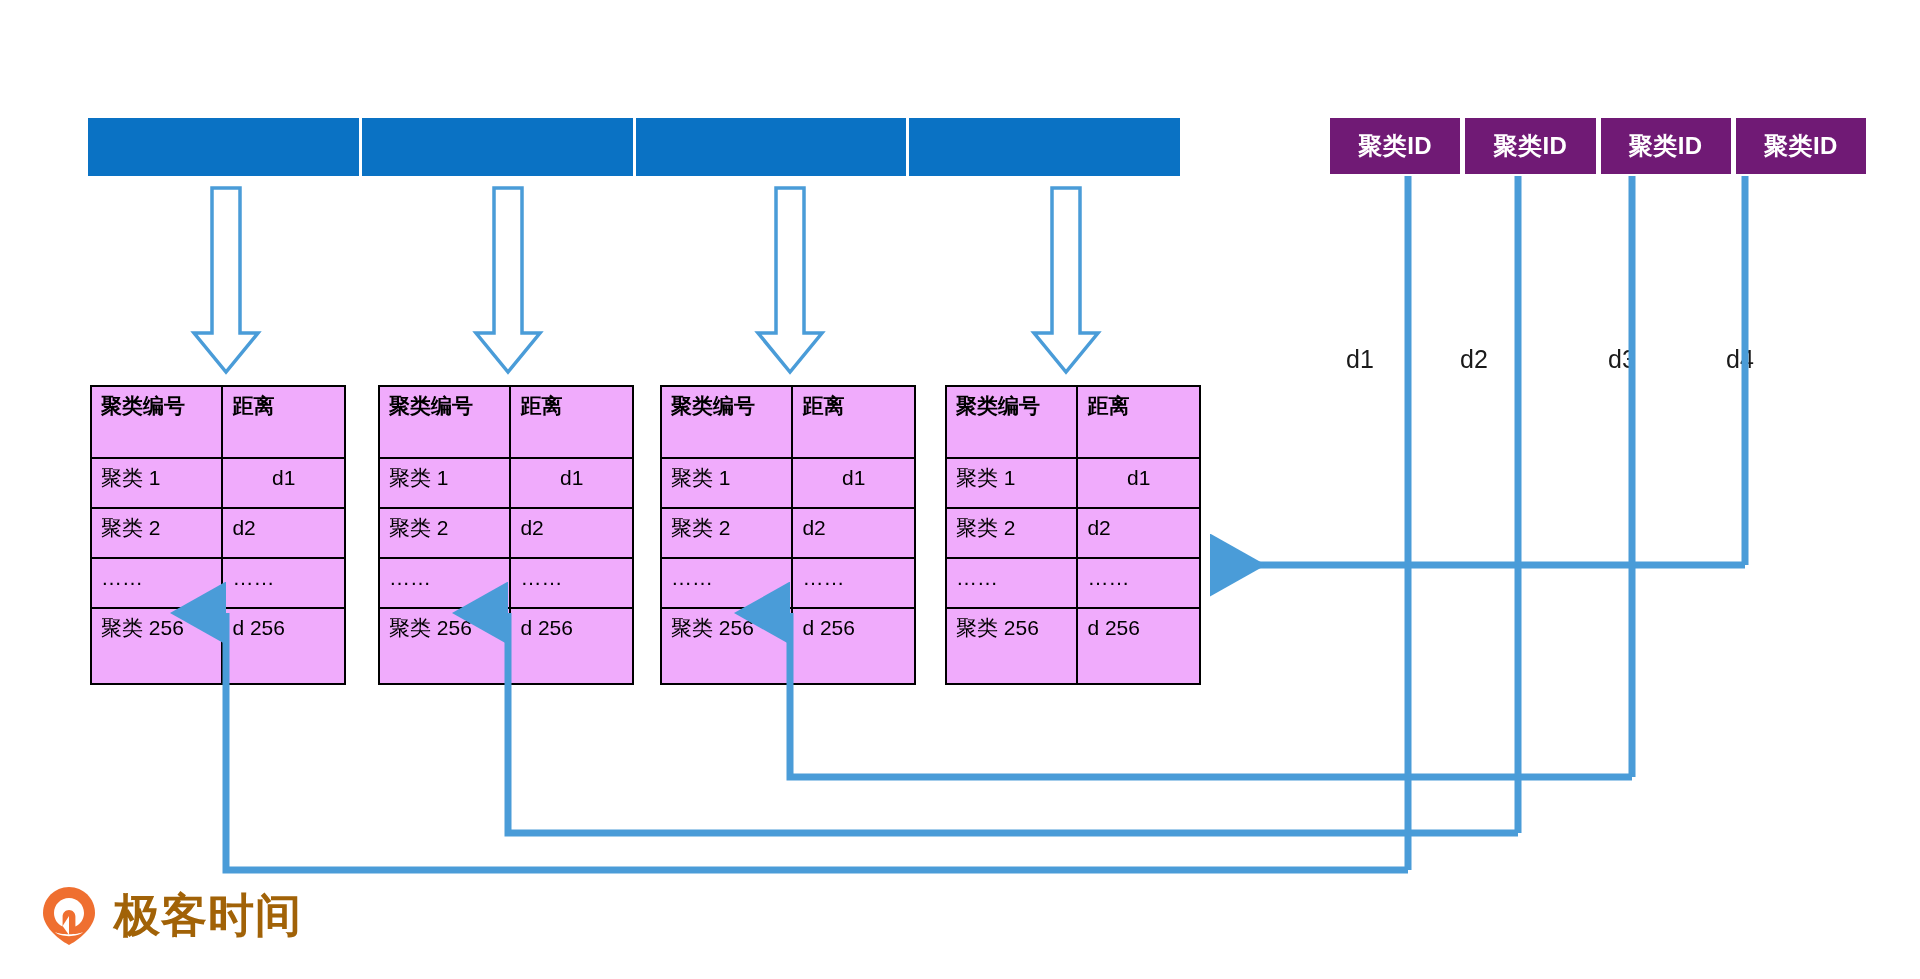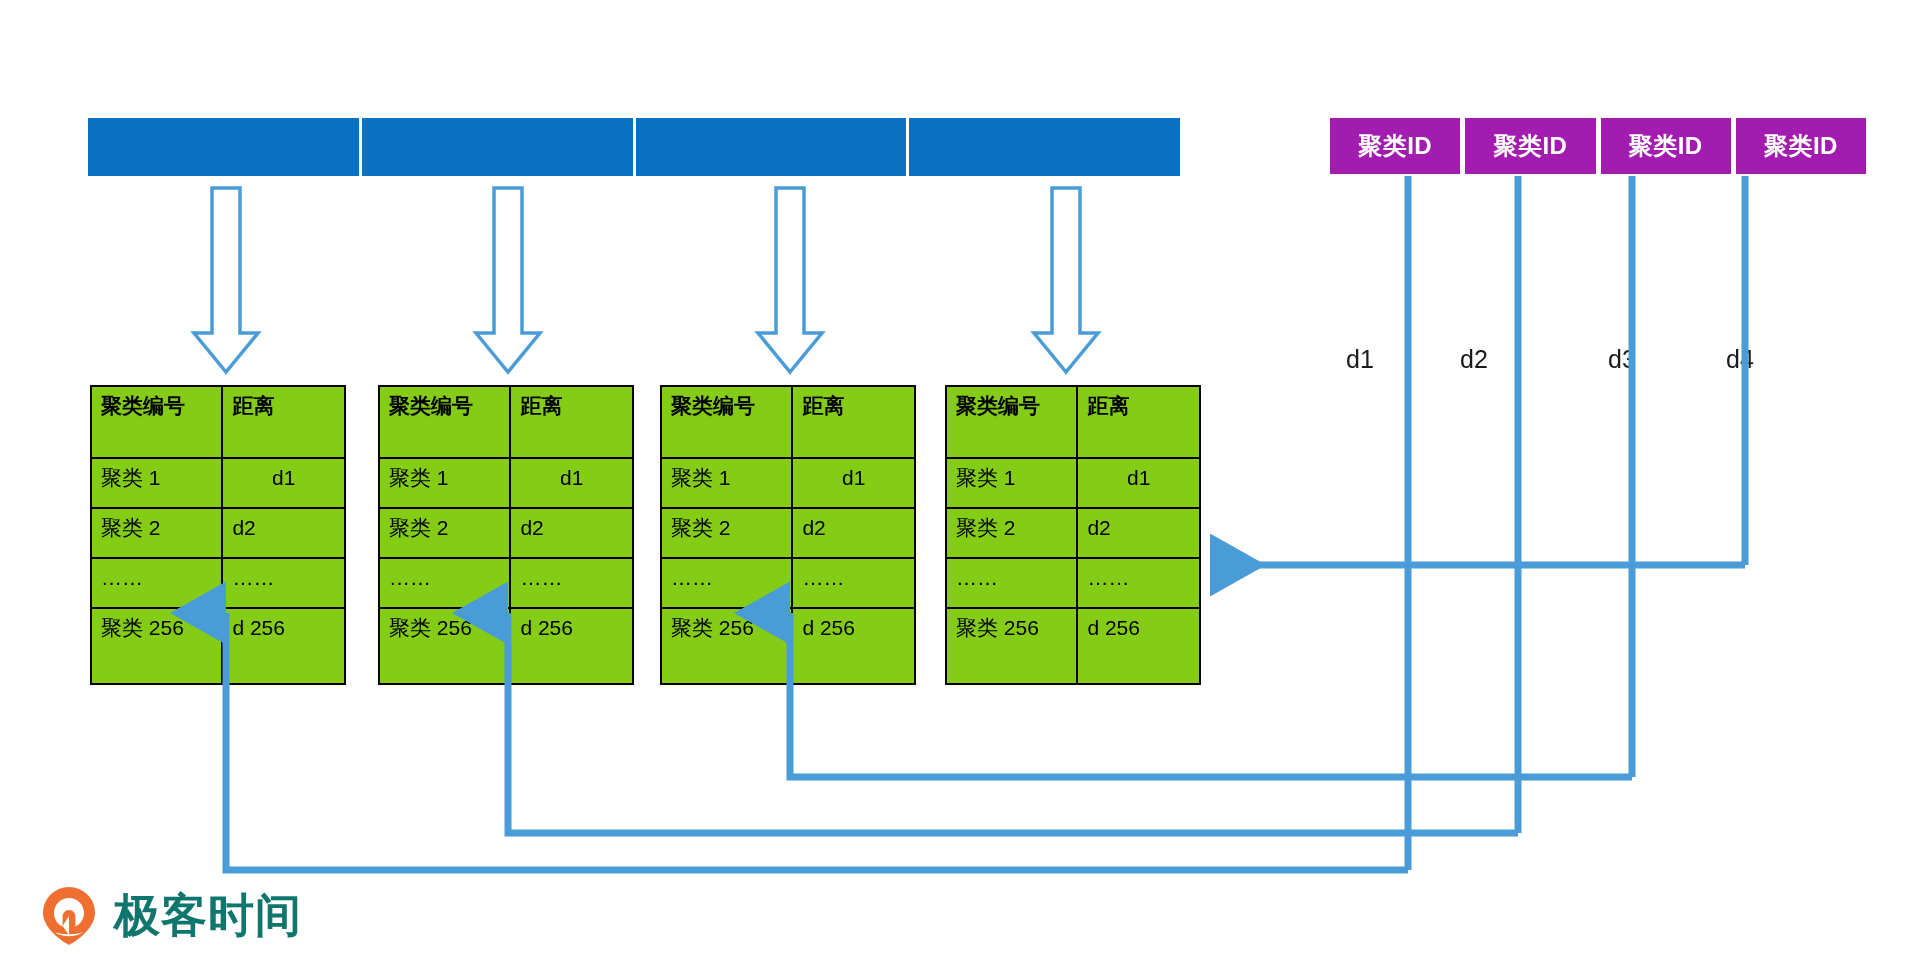--- a/index.html
+++ b/index.html
@@ -35,21 +35,21 @@
   }
   #query-bar .seg:last-child{border-right:none;}
 
   
   #clusterid-row{
     position:absolute;left:1330px;top:118px;width:536px;height:56px;
     display:flex;
   }
   .cid-box{
     flex:1 1 0;
-    background:#a21caf;
+    background:#701a75;
     color:#ffffff;
     font-size:24px;
     font-weight:bold;
     display:flex;align-items:center;justify-content:center;
     margin-right:5px;
     letter-spacing:.5px;
   }
   .cid-box:last-child{margin-right:0;}
 
   
@@ -62,21 +62,21 @@
   .dlabel{
     position:absolute;top:345px;
     font-size:25px;color:#1a1a1a;
   }
 
   
   .dtable{
     position:absolute;top:385px;width:256px;
     border-collapse:collapse;
     table-layout:fixed;
-    background:#84cc16;
+    background:#f0abfc;
   }
   .dtable td,.dtable th{
     border:2px solid #000000;
     font-size:21px;
     color:#000000;
     font-weight:normal;
     padding:6px 9px;
     vertical-align:top;
     text-align:left;
     line-height:1.25;
@@ -88,21 +88,21 @@
   .dtable .val-center{text-align:center;}
   .dtable .tall{height:62px;}
 
   
   #overlay{position:absolute;left:0;top:0;width:1920px;height:979px;pointer-events:none;}
 
   
   #logo{position:absolute;left:38px;top:885px;display:flex;align-items:center;}
   #logo-mark{width:62px;height:62px;position:relative;margin-right:14px;}
   #logo-text{
-    font-size:46px;font-weight:bold;color:#0f766e;letter-spacing:1px;
+    font-size:46px;font-weight:bold;color:#a16207;letter-spacing:1px;
     font-family:"DejaVu Sans","Liberation Sans",sans-serif;
   }
 </style>
 </head>
 <body>
 
 <div class="stage">
 
 
   <div id="query-bar">

